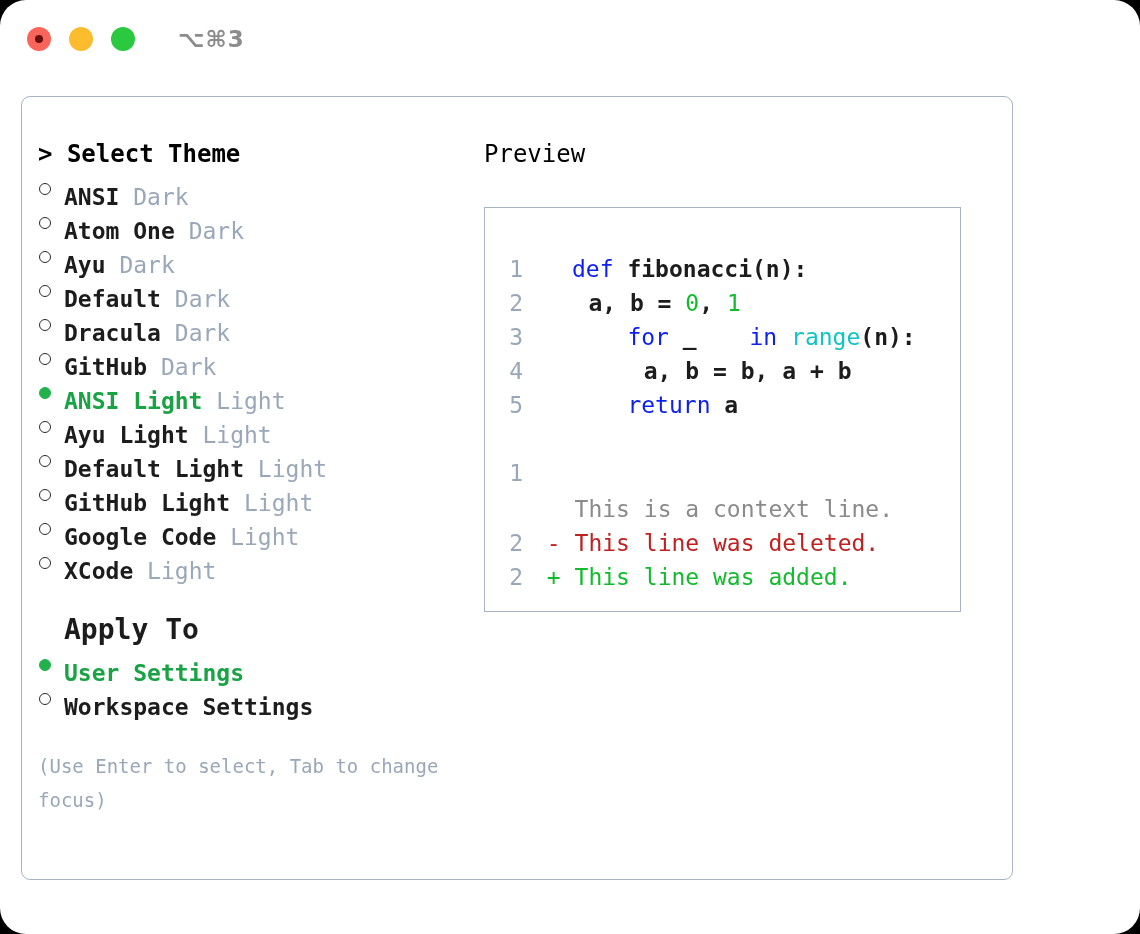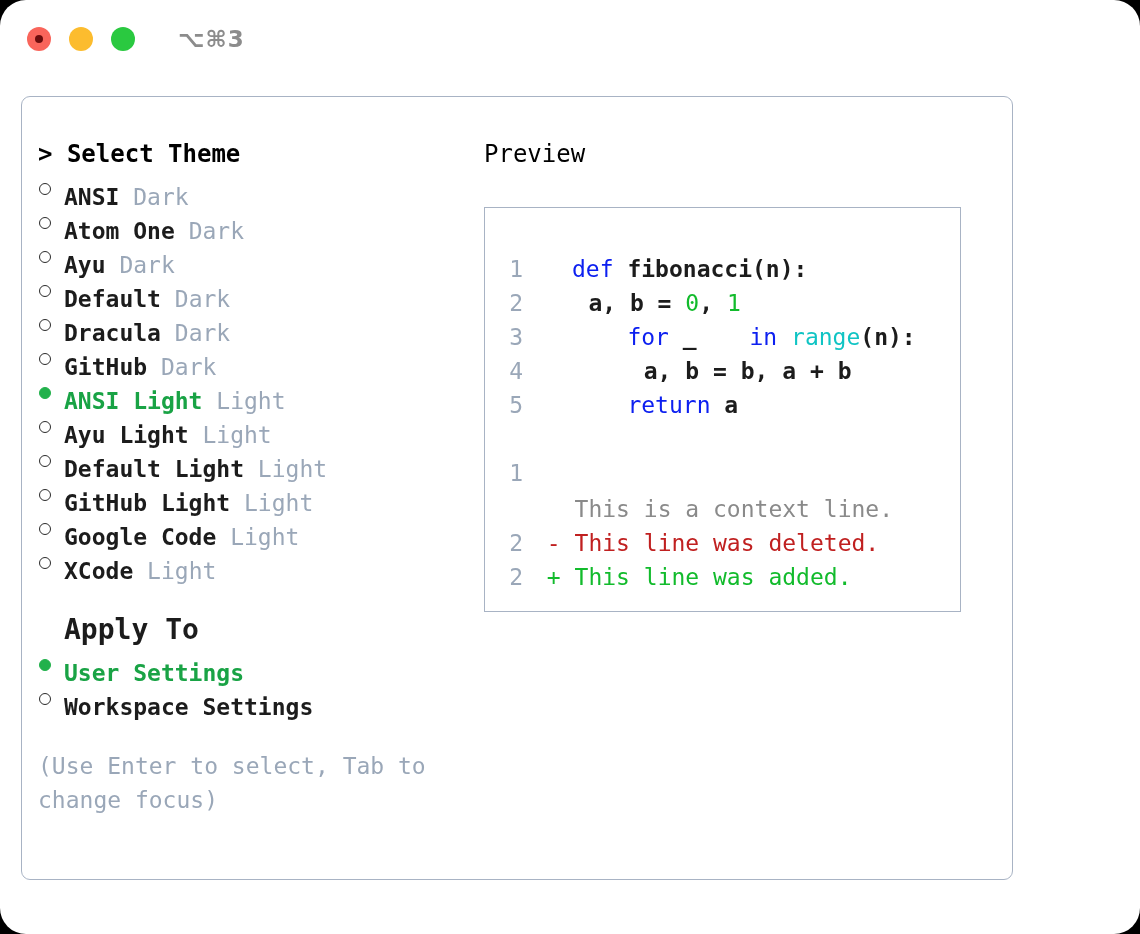--- a/index.html
+++ b/index.html
@@ -154,21 +154,21 @@
     padding-left: 26px;
     font-size: 28px;
     font-weight: 700;
     color: #1c1c1c;
     line-height: 34px;
     white-space: pre;
   }
 
   #hint {
     margin-top: 34px;
-    font-size: 23px;
+    font-size: 19px;
     color: #9aa7b8;
     line-height: 34px;
     width: 410px;
     white-space: pre-wrap;
   }
 
   
   #preview-box {
     margin-top: 36px;
     width: 477px;

